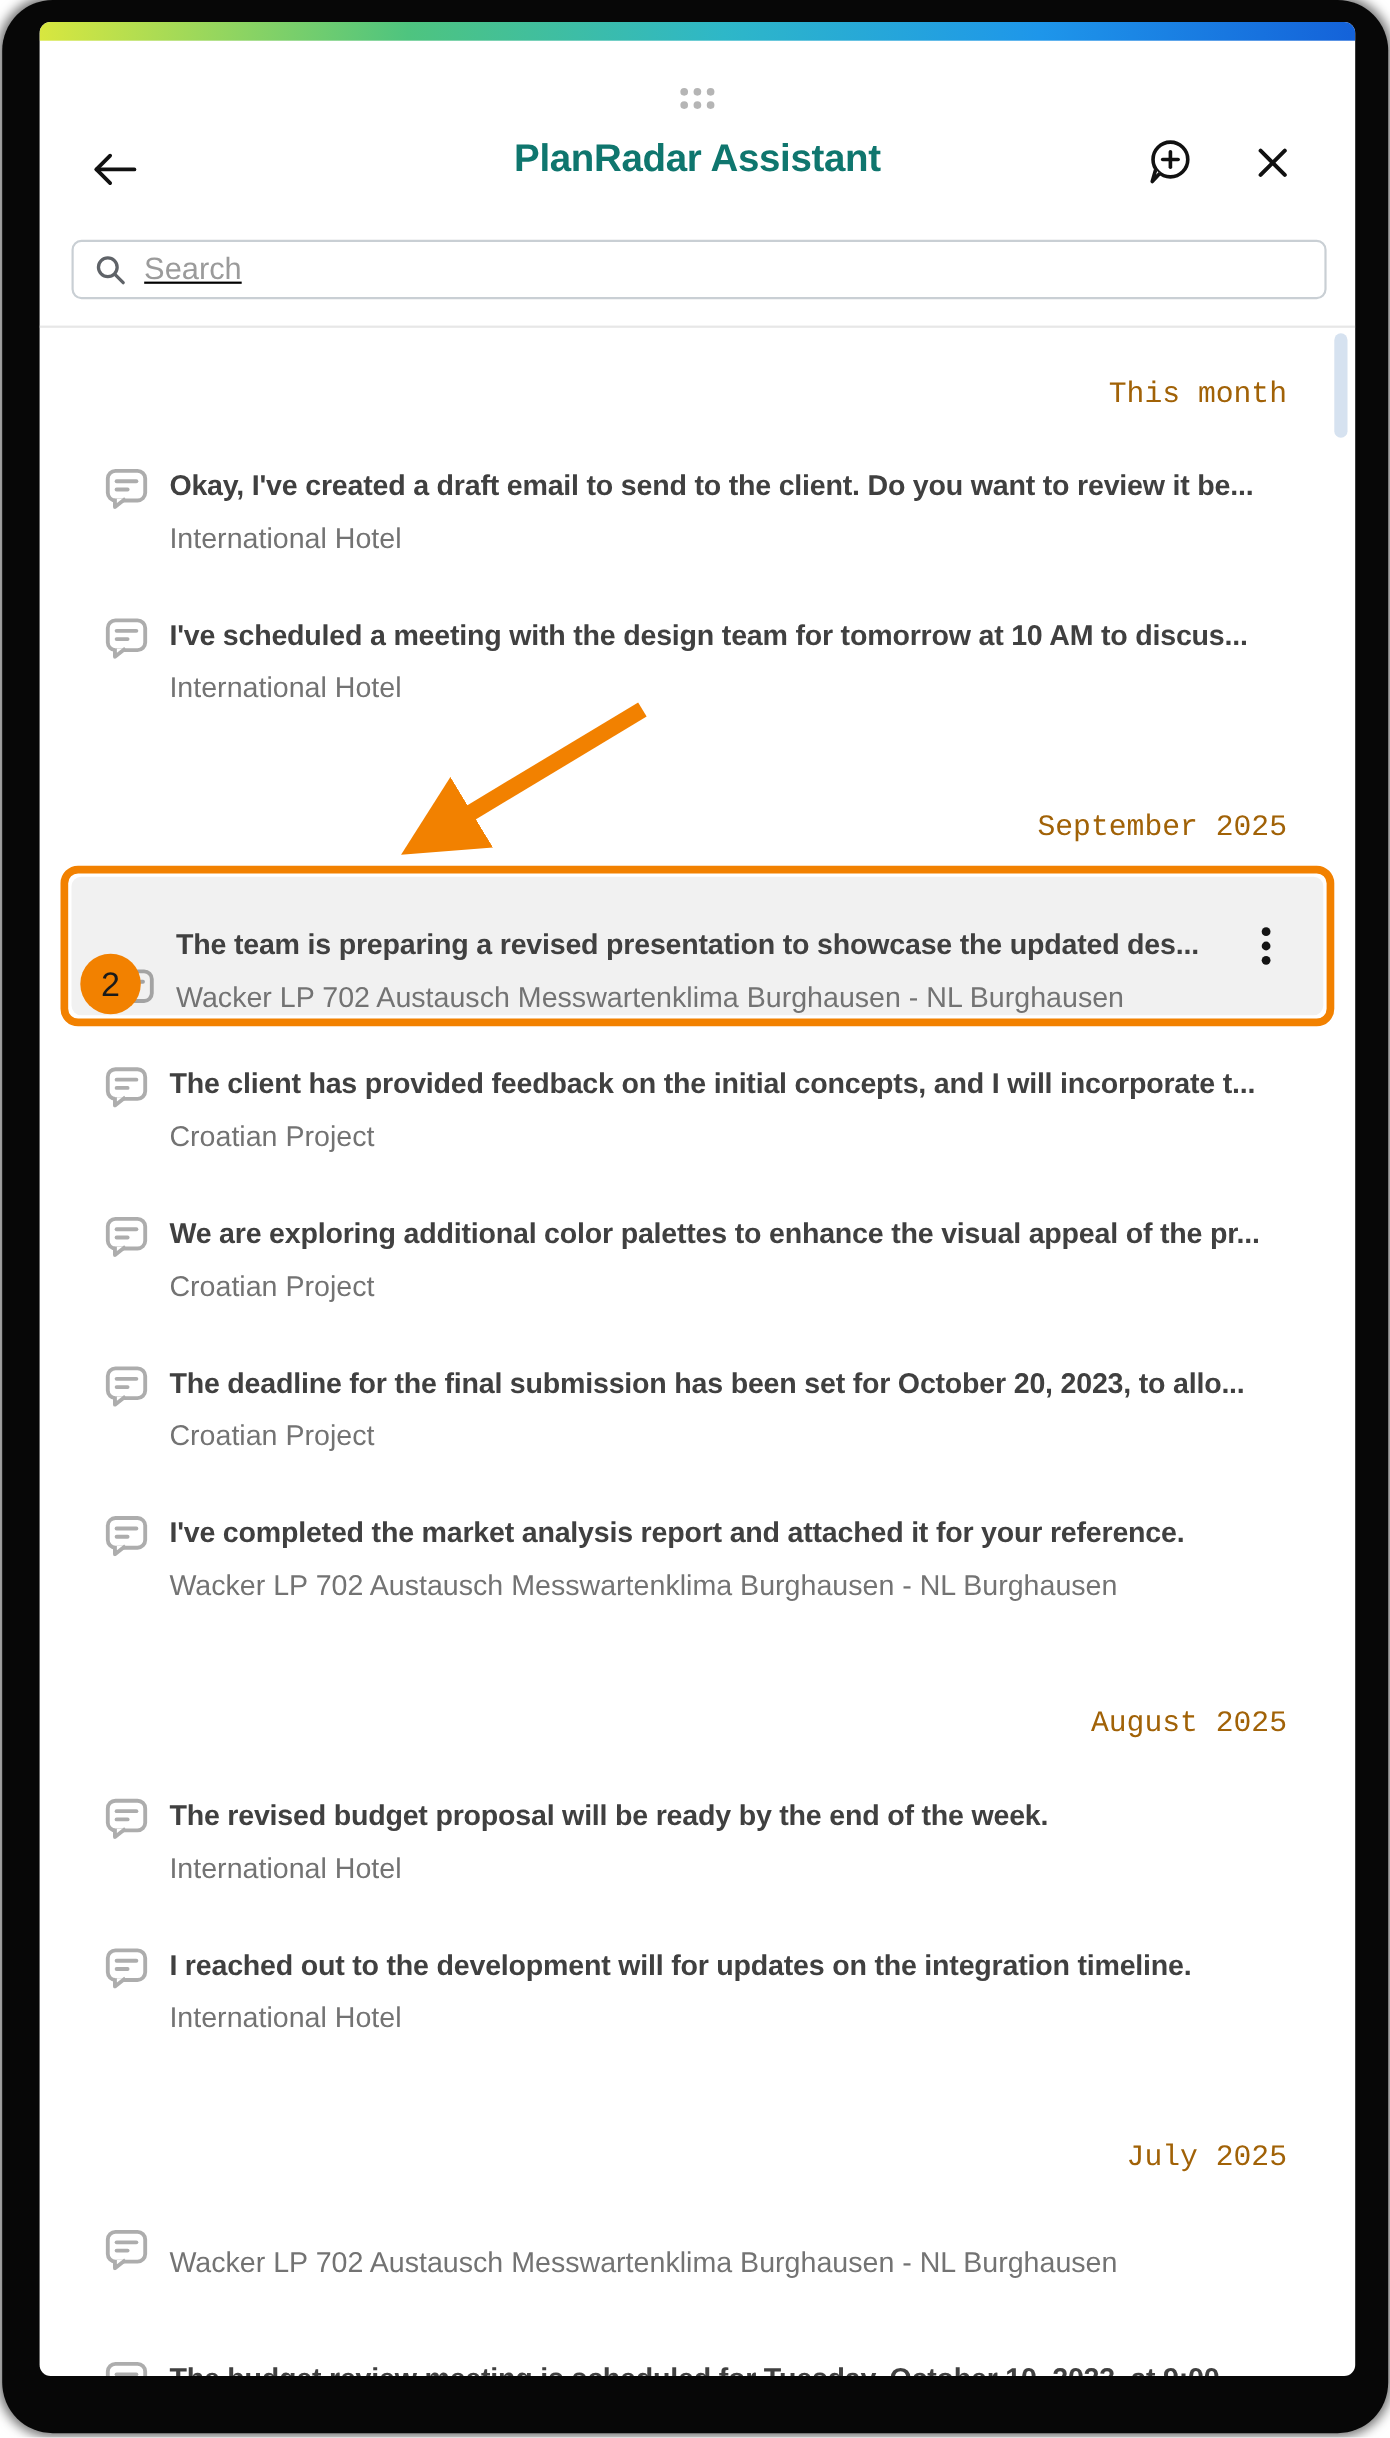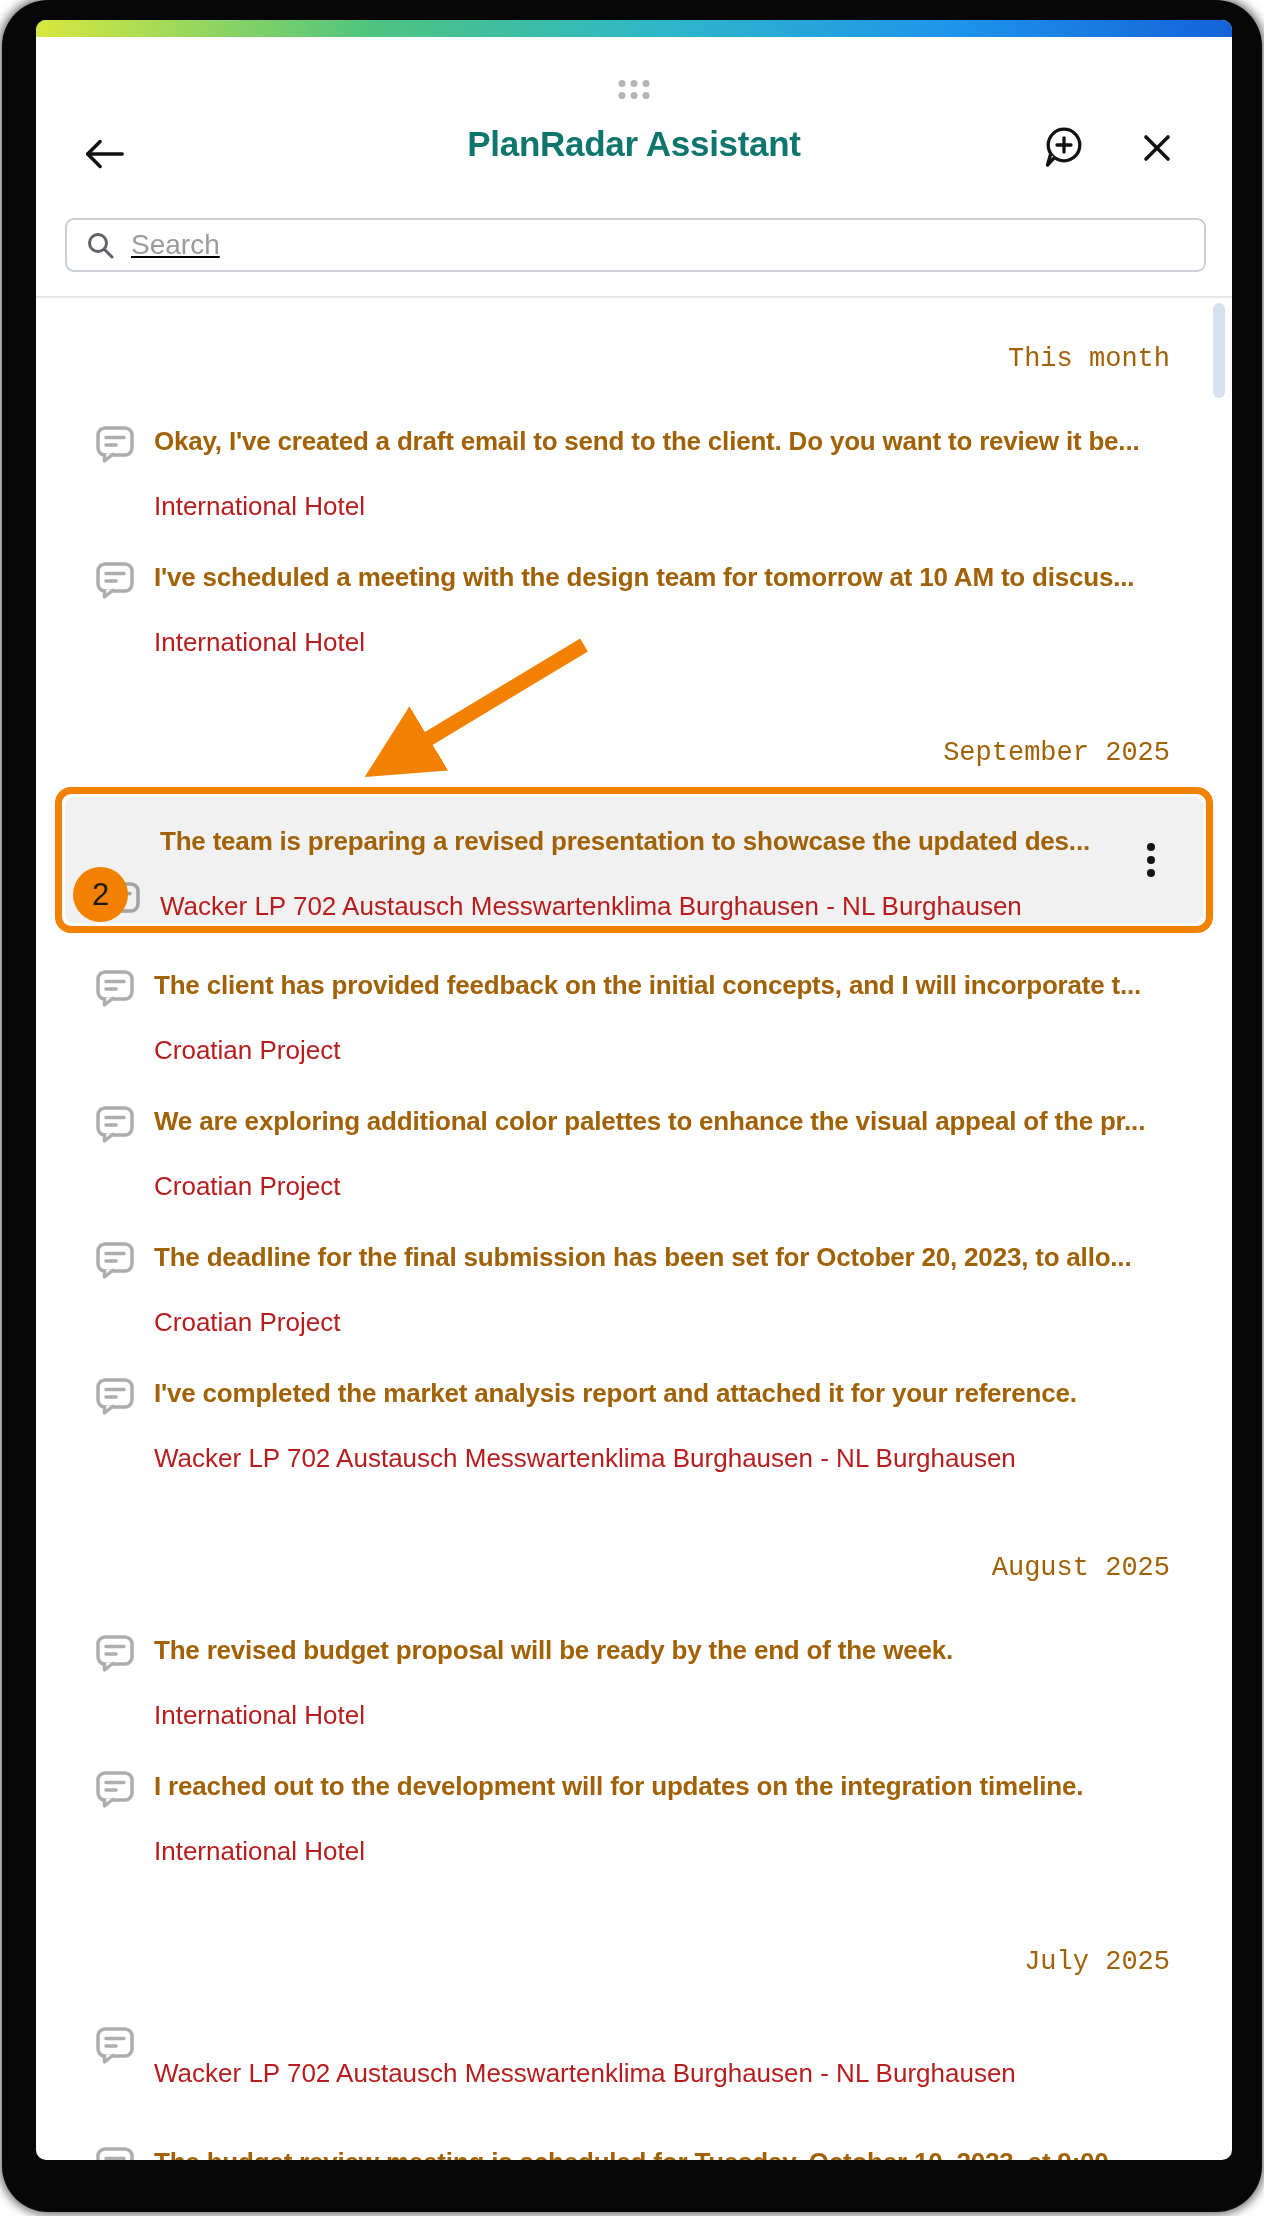--- a/index.html
+++ b/index.html
@@ -60,22 +60,22 @@
     background:#d6e2f0;border-radius:6px;cursor:pointer;
   }
 
   .section-label{
     position:absolute;right:62px;font-size:27px;color:#a16207;line-height:34px;white-space:nowrap;font-family:Liberation Mono, monospace;
   }
 
   .item{position:absolute;left:59px;right:18px;display:flex;gap:19px;align-items:flex-start;cursor:pointer;overflow:hidden;}
   .bubble{flex:0 0 40px;margin-top:1px;}
   .txt{min-width:0;}
-  .title{font-size:26px;font-weight:700;color:#a16207;line-height:34px;white-space:nowrap;letter-spacing:-.2px;}
-  .proj{font-size:26px;color:#b91c1c;line-height:34px;margin-top:31px;white-space:nowrap;}
+  .title{font-size:26px;font-weight:700;color:#404040;line-height:34px;white-space:nowrap;letter-spacing:-.2px;}
+  .proj{font-size:26px;color:#737373;line-height:34px;margin-top:14px;white-space:nowrap;}
 
   
   .highlight{
     position:absolute;left:19px;top:767px;width:1158px;height:146px;box-sizing:border-box;
     border:7px solid var(--accent,#F28100);border-radius:16px;padding:3px;cursor:pointer;
   }
   .highlight-inner{
     position:relative;height:100%;background:#f1f1f1;border-radius:9px;box-sizing:border-box;
     display:flex;align-items:flex-end;gap:19px;padding:0 96px 0 36px;overflow:visible;
   }

